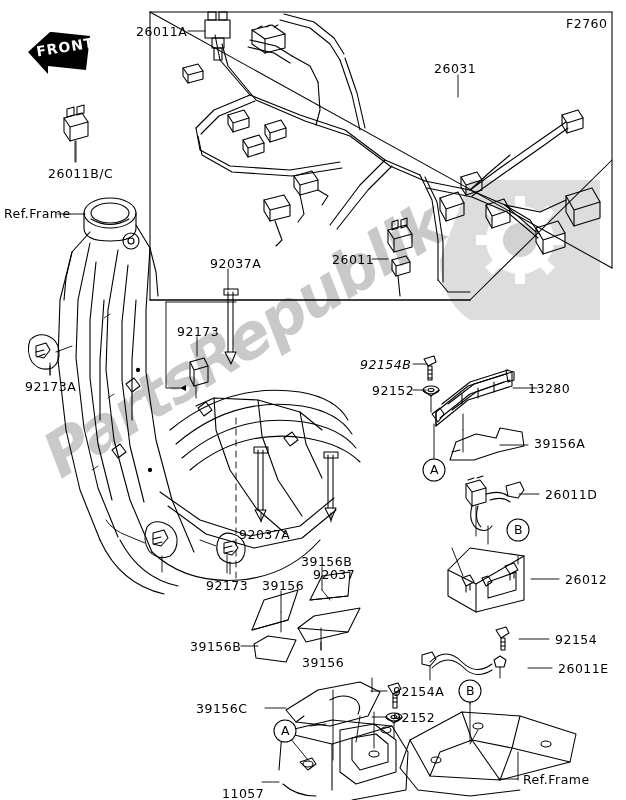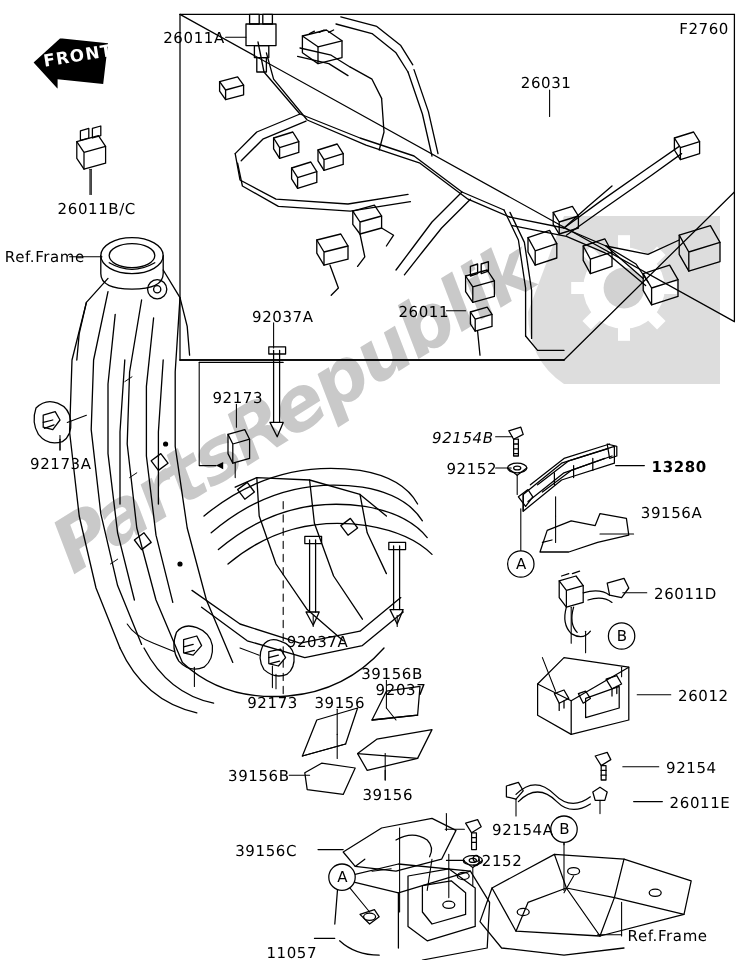--- a/index.html
+++ b/index.html
@@ -454,34 +454,34 @@
       <div class="lbl" style="left: 136px; top: 24px;">26011A</div>
       <div class="lbl" style="left: 434px; top: 61px;">26031</div>
       <div class="lbl" style="left: 48px; top: 166px;">26011B/C</div>
       <div class="lbl" style="left: 4px; top: 206px;">Ref.Frame</div>
       <div class="lbl" style="left: 210px; top: 256px;">92037A</div>
       <div class="lbl" style="left: 177px; top: 324px;">92173</div>
       <div class="lbl" style="left: 332px; top: 252px;">26011</div>
       <div class="lbl" style="left: 25px; top: 379px;">92173A</div>
       <div class="lbl" style="left: 360px; top: 357px; font-style: italic;">92154B</div>
       <div class="lbl" style="left: 372px; top: 383px;">92152</div>
-      <div class="lbl" style="left: 543px; top: 381px; font-weight: bold;">13280</div>
-      <div class="lbl" style="left: 534px; top: 420px;">39156A</div>
+      <div class="lbl" style="left: 528px; top: 381px;">13280</div>
+      <div class="lbl" style="left: 534px; top: 436px;">39156A</div>
       <div class="lbl" style="left: 545px; top: 487px;">26011D</div>
       <div class="lbl" style="left: 565px; top: 572px;">26012</div>
       <div class="lbl" style="left: 555px; top: 632px;">92154</div>
       <div class="lbl" style="left: 558px; top: 661px; text-align: center;">26011E</div>
       <div class="lbl" style="left: 239px; top: 527px;">92037A</div>
       <div class="lbl" style="left: 313px; top: 527px; margin-top: 40px;">92037</div>
       <div class="lbl" style="left: 206px; top: 578px;">92173</div>
       <div class="lbl" style="left: 301px; top: 554px;">39156B</div>
       <div class="lbl" style="left: 262px; top: 578px;">39156</div>
       <div class="lbl" style="left: 190px; top: 639px;">39156B</div>
       <div class="lbl" style="left: 302px; top: 655px;">39156</div>
-      <div class="lbl" style="left: 393px; top: 684px; margin-left: 17px;">92154A</div>
+      <div class="lbl" style="left: 393px; top: 684px;">92154A</div>
       <div class="lbl" style="left: 393px; top: 710px;">92152</div>
       <div class="lbl" style="left: 196px; top: 701px;">39156C</div>
       <div class="lbl" style="left: 222px; top: 775px; margin-top: 11px;">11057</div>
       <div class="lbl" style="left: 523px; top: 772px;">Ref.Frame</div>
     </div>
   <div id="marker-layer">
       <div class="lbl" style="left: 430px; top: 462px;">A</div>
       <div class="lbl" style="left: 514px; top: 522px;">B</div>
       <div class="lbl" style="left: 466px; top: 683px;">B</div>
       <div class="lbl" style="left: 281px; top: 723px;">A</div>

